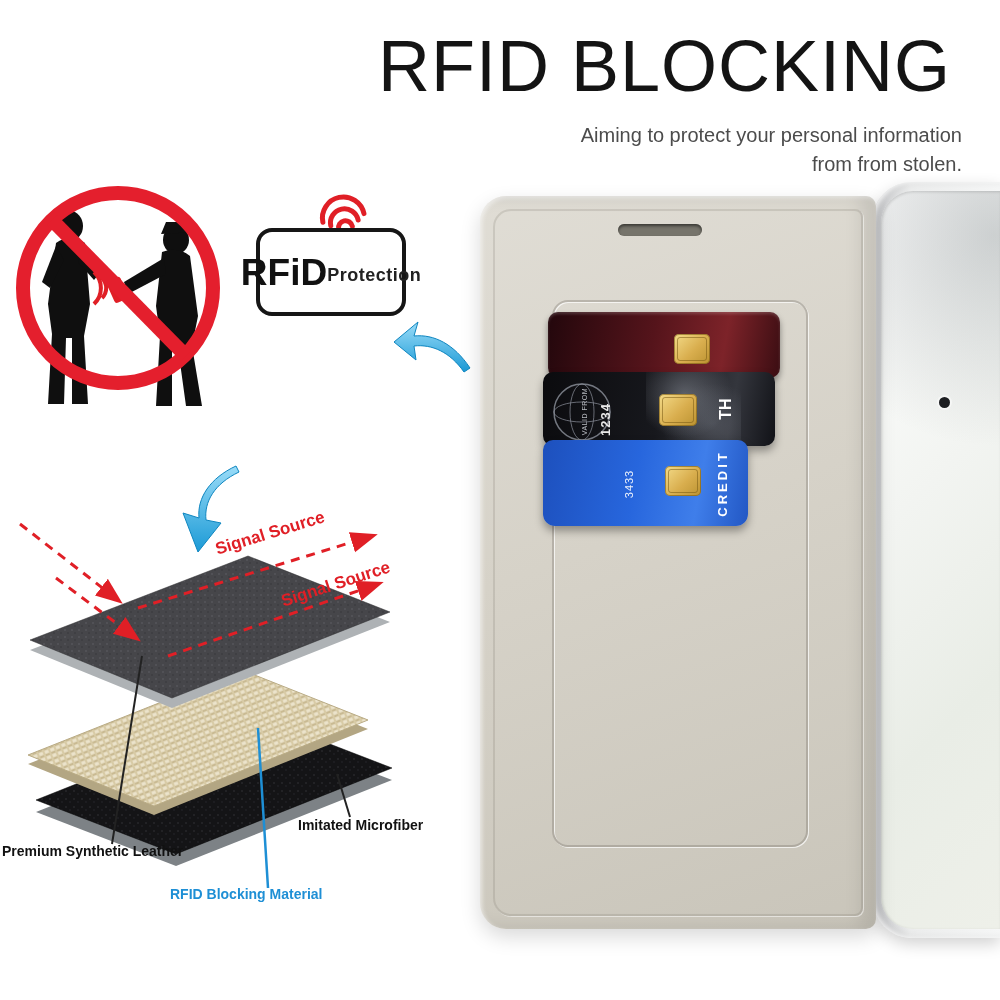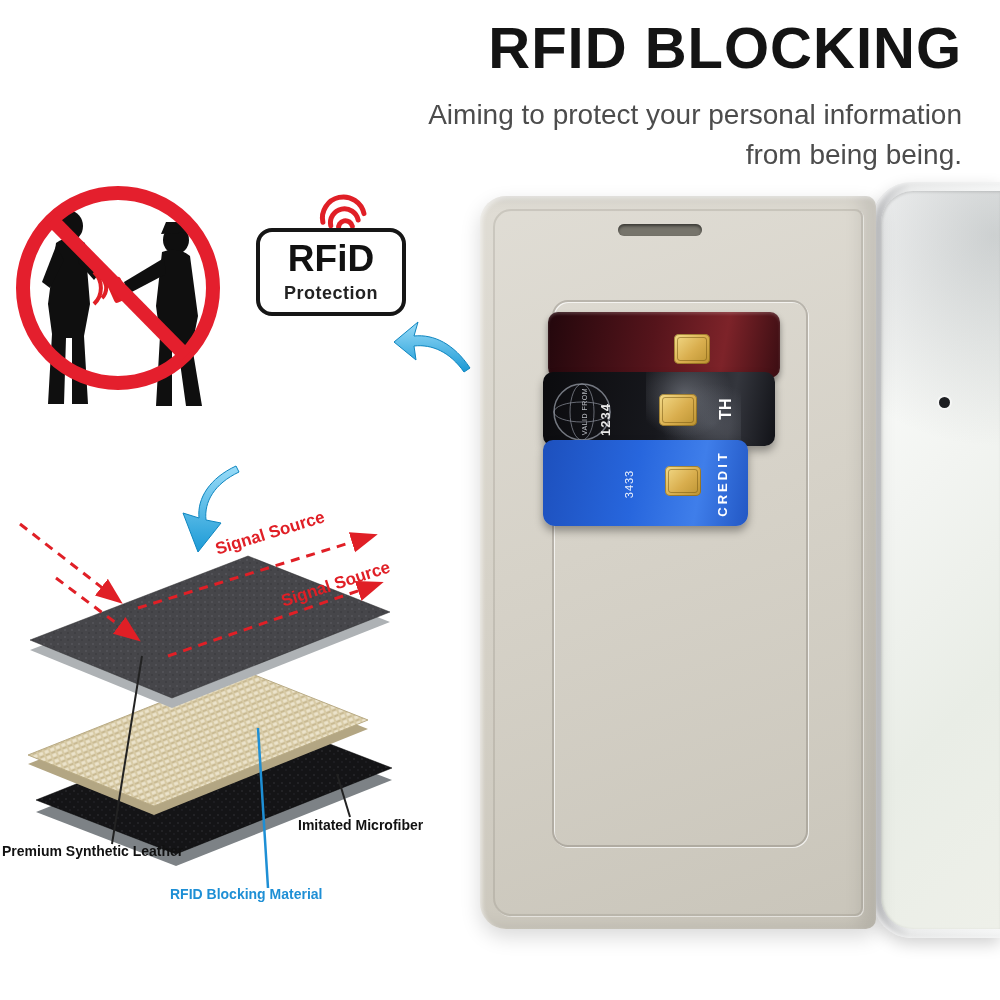--- a/index.html
+++ b/index.html
@@ -1,25 +1,25 @@
 <!DOCTYPE html>
 <html><head>
 <meta charset="utf-8">
 <style>
   html,body{margin:0;padding:0;background:#ffffff;}
   .canvas{position:relative;width:1000px;height:1000px;background:#fff;overflow:hidden;font-family:"Liberation Sans",sans-serif;}
   .abs{position:absolute;}
 
   
   .header{position:absolute;top:18px;right:38px;text-align:right;}
-  .title{margin:0;font-size:58px;font-weight:700;letter-spacing:1px;color:#141414;line-height:1.05;}
-  .subtitle{margin:16px 0 0;font-size:28px;color:#4c4c4c;line-height:1.45;font-weight:400;}
-
-  
-  .rfid-badge{position:absolute;left:256px;top:228px;width:142px;height:80px;border:4px solid #161616;border-radius:16px;background:#fff;display:flex;flex-direction:column;align-items:center;justify-content:center;}
+  .title{margin:11px;font-size:72px;font-weight:400;letter-spacing:1px;color:#141414;line-height:1.05;}
+  .subtitle{margin:16px 0 0;font-size:20px;color:#4c4c4c;line-height:1.45;font-weight:400;}
+
+  
+  .rfid-badge{position:absolute;left:256px;top:228px;width:142px;height:80px;border:4px solid #161616;border-radius:16px;background:#fff;display:flex;flex-direction:row;align-items:center;justify-content:center;}
   .rfid-badge .b1{font-size:37px;font-weight:800;color:#111;line-height:1;}
   .rfid-badge .b2{font-size:18px;font-weight:600;color:#222;letter-spacing:.5px;margin-top:6px;}
 
   
   .case-cover{position:absolute;left:480px;top:196px;width:396px;height:733px;border-radius:26px 10px 10px 26px;
     background:linear-gradient(160deg,#e0ddd5 0%,#d6d2c8 45%,#c9c5ba 100%);
     box-shadow:0 8px 20px rgba(0,0,0,.15), inset -14px 0 18px rgba(0,0,0,.10), inset 2px 2px 4px rgba(255,255,255,.6);}
   .case-inner-line{position:absolute;left:13px;top:13px;right:13px;bottom:13px;border:2px solid rgba(110,105,95,.18);border-radius:18px 8px 8px 18px;box-shadow:1px 1px 0 rgba(255,255,255,.5);}
   .speaker-slot{position:absolute;left:138px;top:28px;width:84px;height:12px;border-radius:6px;background:#76746b;box-shadow:inset 0 2px 3px rgba(0,0,0,.5);}
   .slot-frame{position:absolute;left:552px;top:300px;width:252px;height:543px;border-radius:16px;border:2px solid rgba(120,115,105,.35);box-shadow:1px 1px 0 rgba(255,255,255,.7), inset 1px 1px 0 rgba(255,255,255,.7);}
@@ -51,21 +51,21 @@
 </style>
 </head>
 <body>
 
 <div class="canvas">
 
   <div class="header">
     <h1 class="title">RFID BLOCKING</h1>
     <p class="subtitle">
       <span>Aiming to protect your personal information</span><br>
-      <span>from being being.</span>
+      <span>from from stolen.</span>
     </p>
   </div>
 
   <svg class="abs" style="left:6px;top:186px" width="236" height="232" viewBox="0 0 236 232">
     <g fill="#0f0f0f">
       <ellipse cx="64" cy="40" rx="13" ry="15"></ellipse>
       <path d="M50 57 Q64 47 79 57 L84 118 L78 150 L82 218 L66 218 L66 152 L60 152 L58 218 L42 218 L46 148 L42 118 Z"></path>
       <path d="M50 60 L36 96 L44 102 L58 74 Z"></path>
       <path d="M78 62 L96 84 L88 94 L72 76 Z"></path>
       <ellipse cx="170" cy="54" rx="13" ry="14"></ellipse>

